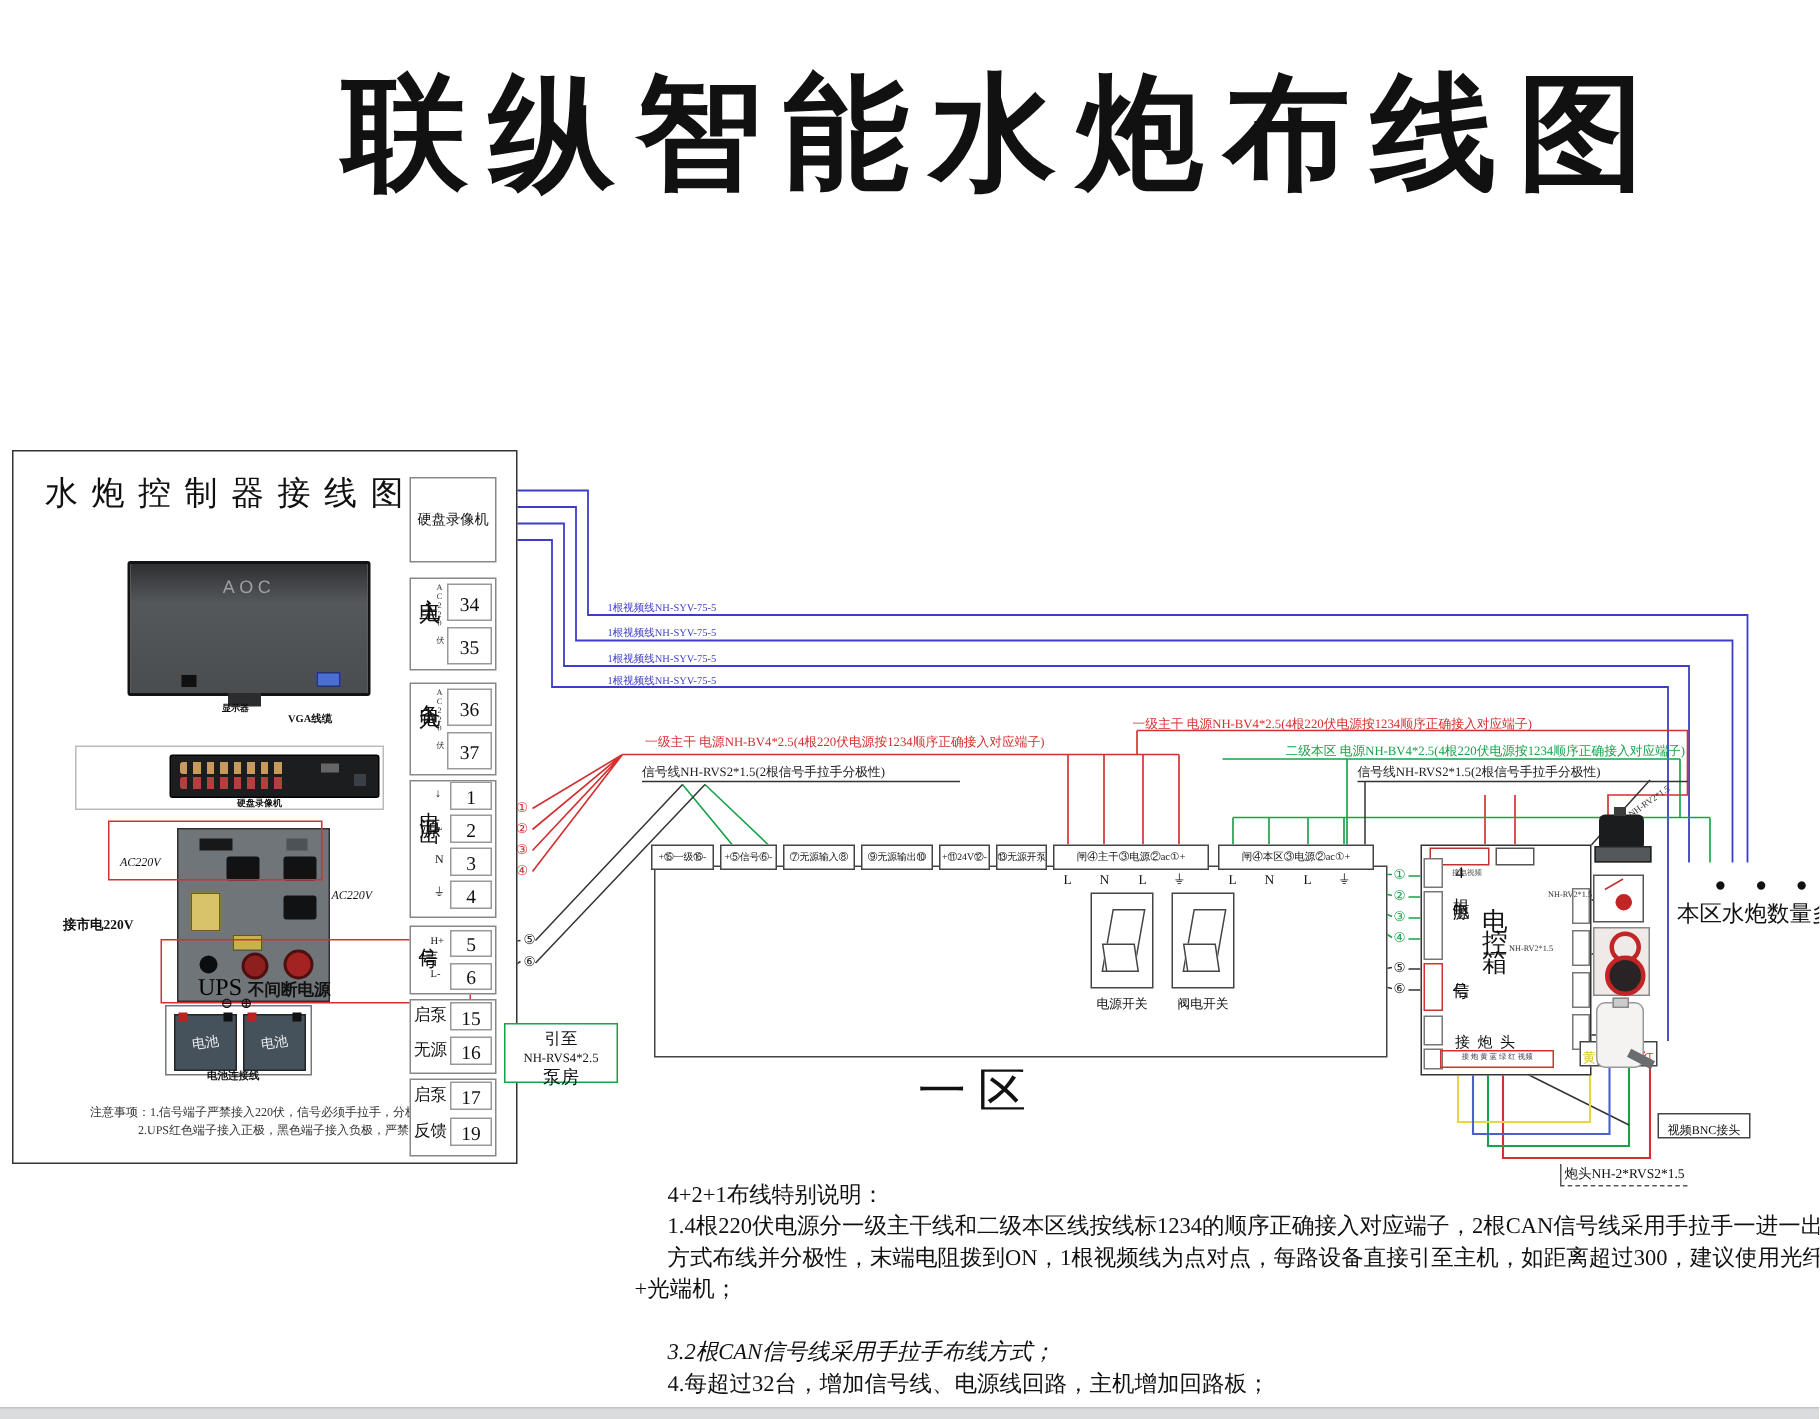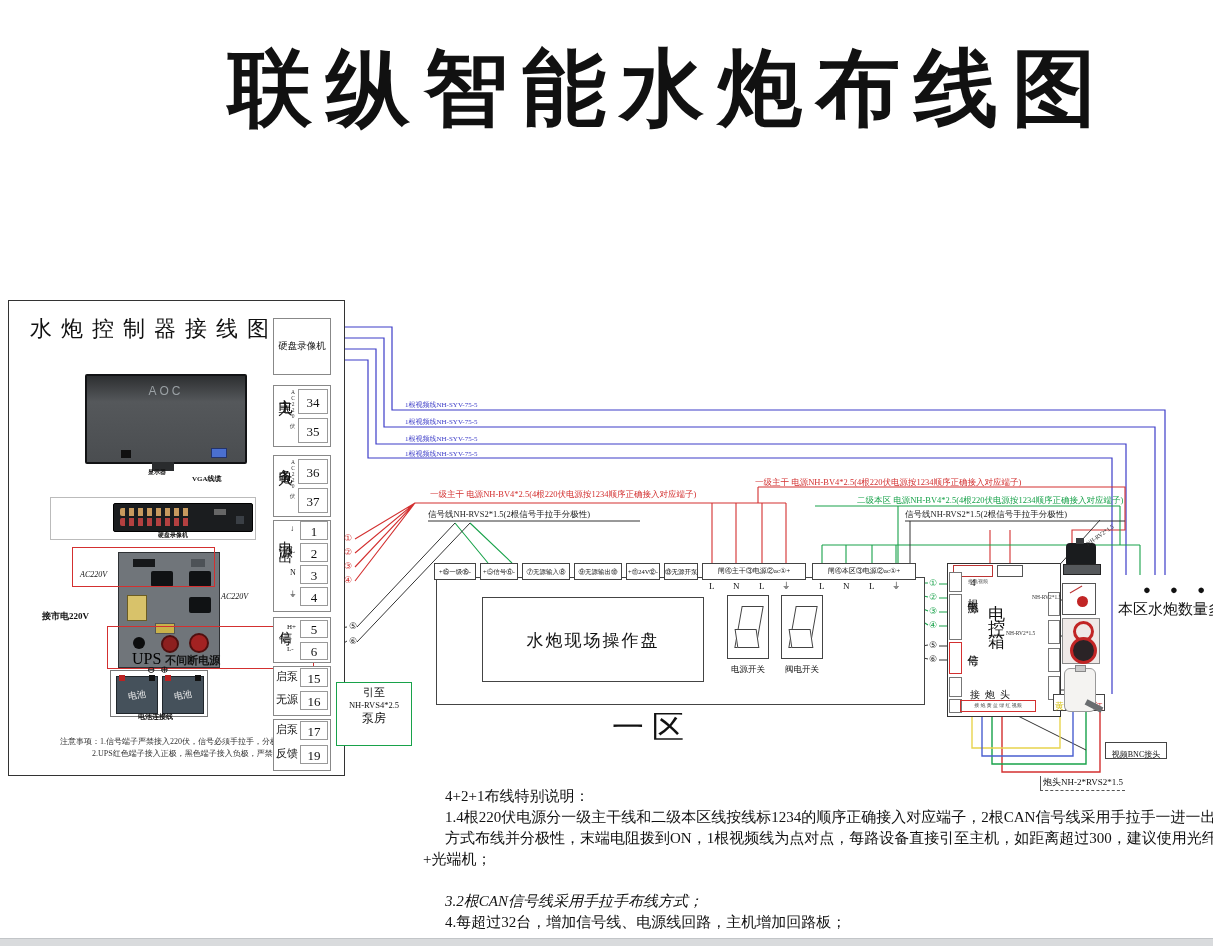--- a/index.html
+++ b/index.html
@@ -191,21 +191,21 @@
   <div class="num" style="left:300px;top:721px;width:28px;height:19px;line-height:19px;">17</div>
   <div class="num" style="left:300px;top:745px;width:28px;height:19px;line-height:19px;">19</div>
 
   <div class="lbl circ red" style="left:344px;top:534px;">①</div>
   <div class="lbl circ red" style="left:344px;top:548px;">②</div>
   <div class="lbl circ red" style="left:344px;top:562px;">③</div>
   <div class="lbl circ red" style="left:344px;top:576px;">④</div>
   <div class="lbl circ blk" style="left:349px;top:622px;">⑤</div>
   <div class="lbl circ blk" style="left:349px;top:637px;">⑥</div>
 
-  <div class="abs" style="left:336px;top:682px;width:76px;height:64px;border:1px solid #18a24a;background:#fff;text-align:center;box-sizing:border-box;">
+  <div class="abs" style="left:336px;top:682px;width:76px;height:40px;border:1px solid #18a24a;background:#fff;text-align:center;box-sizing:border-box;">
     <div style="font-size:11px;margin-top:2px;">引至</div>
     <div style="font-size:8.5px;">NH-RVS4*2.5</div>
     <div style="font-size:12px;">泵房</div>
   </div>
 
   <div class="lbl blue" style="left:405px;top:400px;font-size:7px;">1根视频线NH-SYV-75-5</div>
   <div class="lbl blue" style="left:405px;top:417px;font-size:7px;">1根视频线NH-SYV-75-5</div>
   <div class="lbl blue" style="left:405px;top:434px;font-size:7px;">1根视频线NH-SYV-75-5</div>
   <div class="lbl blue" style="left:405px;top:449px;font-size:7px;">1根视频线NH-SYV-75-5</div>
 
@@ -228,23 +228,20 @@
 
   <div class="lbl" style="left:709px;top:581px;font-size:9px;">L</div>
   <div class="lbl" style="left:733px;top:581px;font-size:9px;">N</div>
   <div class="lbl" style="left:759px;top:581px;font-size:9px;">L</div>
   <div class="lbl" style="left:783px;top:581px;font-size:9px;">⏚</div>
   <div class="lbl" style="left:819px;top:581px;font-size:9px;">L</div>
   <div class="lbl" style="left:843px;top:581px;font-size:9px;">N</div>
   <div class="lbl" style="left:869px;top:581px;font-size:9px;">L</div>
   <div class="lbl" style="left:893px;top:581px;font-size:9px;">⏚</div>
 
-  <div class="box" style="left:482px;top:597px;width:222px;height:85px;border-color:#444;">
-    <div style="font-size:17px;text-align:center;line-height:85px;letter-spacing:2px;">水炮现场操作盘</div>
-  </div>
 
   <div class="box" style="left:727px;top:595px;width:42px;height:64px;border-color:#444;">
     <div style="position:absolute;left:10px;top:10px;width:20px;height:40px;border:1px solid #444;transform:skewX(-10deg);background:#fff;">
       <div style="position:absolute;left:-1px;top:22px;width:20px;height:17px;border:1px solid #444;background:#fff;transform:skewX(18deg);"></div>
     </div>
   </div>
   <div class="lbl" style="left:727px;top:664px;width:42px;text-align:center;font-size:8.5px;">电源开关</div>
   <div class="box" style="left:781px;top:595px;width:42px;height:64px;border-color:#444;">
     <div style="position:absolute;left:10px;top:10px;width:20px;height:40px;border:1px solid #444;transform:skewX(-10deg);background:#fff;">
       <div style="position:absolute;left:-1px;top:22px;width:20px;height:17px;border:1px solid #444;background:#fff;transform:skewX(18deg);"></div>

